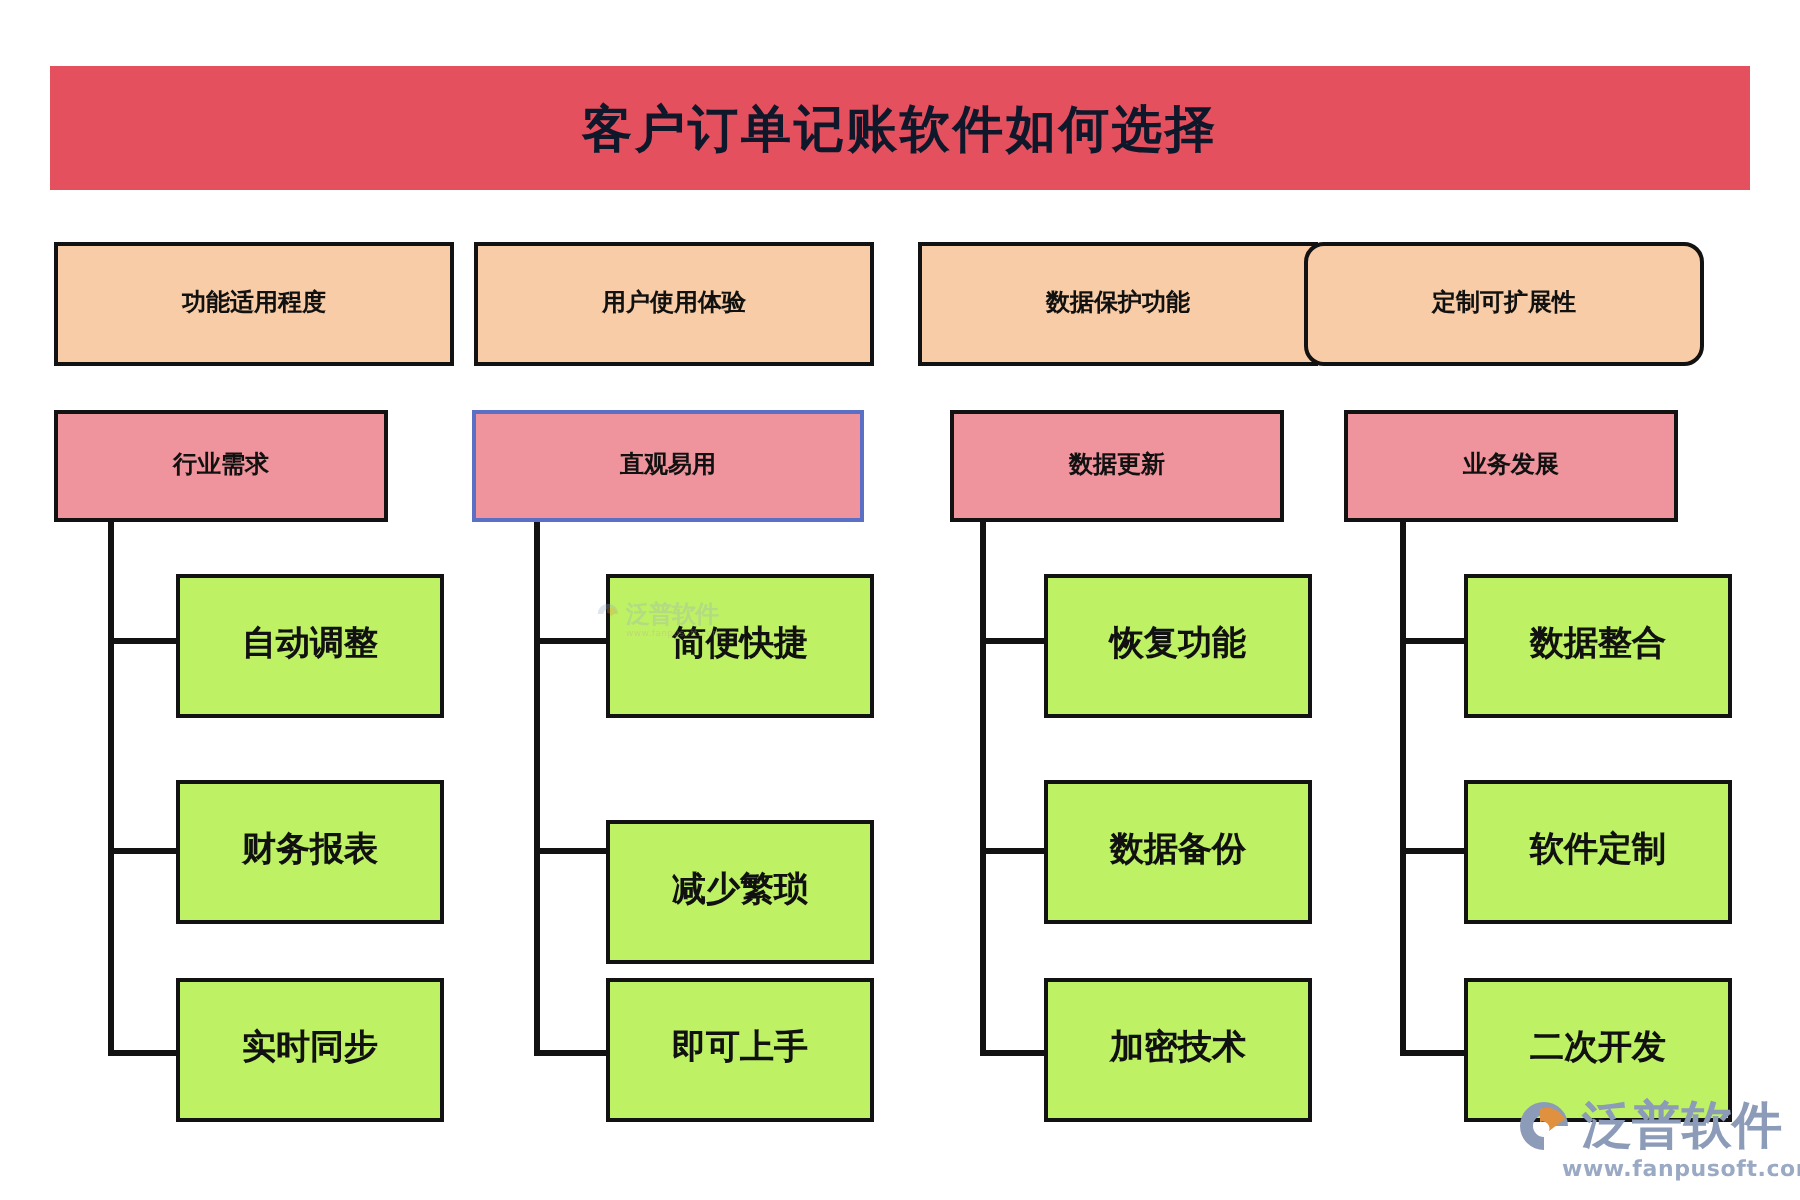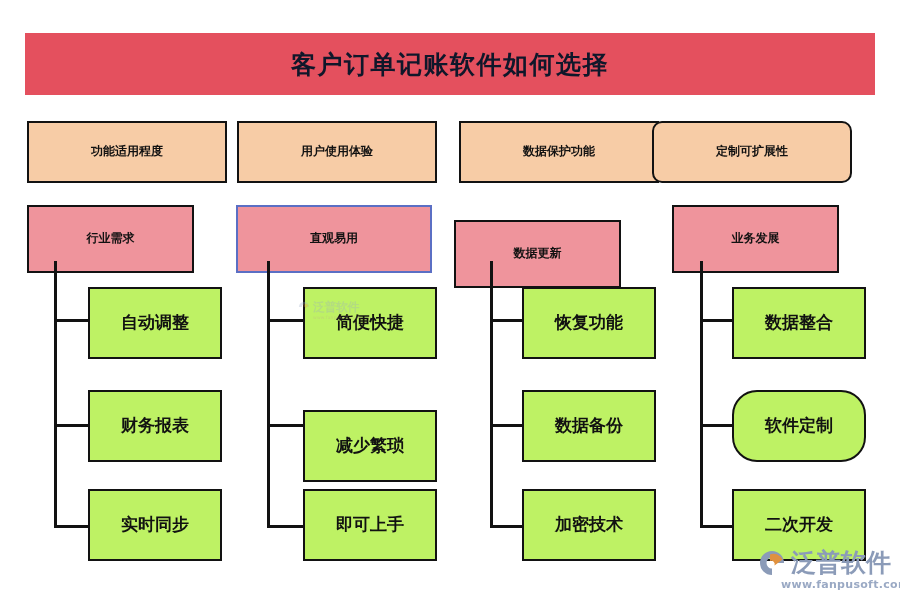--- a/index.html
+++ b/index.html
@@ -61,21 +61,21 @@
   .node.level1 {
     background: #F7CCA6;
     border: 2px solid #121212;
     width: 200px;
     height: 62px;
   }
   .node.level2 {
     background: #EF949C;
     border: 2px solid #121212;
     width: 167px;
-    height: 68px;
+    height: 56px;
   }
   .node.level2.selected {
     border: 2px solid #5B6FC4;
     width: 196px;
     text-align: center;
   }
   .node.leaf {
     background: #bef264;
     border: 2px solid #121212;
     width: 134px;
@@ -216,21 +216,21 @@
         <path d="M14 9 A9 9 0 0 1 25 12 L18 18 A4 4 0 0 0 14 14 Z" fill="#E0913F"></path>
       </svg>
       <span class="wm-cn">泛普软件</span>
     </div>
     <div class="wm-url">www.fanpusoft.com</div>
   </div>
 
   <div class="node level1" style="left:459px; top:121px;">
     <span class="node-label">数据保护功能</span>
   </div>
-  <div class="node level2" style="left:454px; top:205px;margin-top:15px;">
+  <div class="node level2" style="left:475px; top:205px;">
     <span class="node-label">数据更新</span>
   </div>
   <div class="conn v" style="left:490px; top:261px; height:267px;"></div>
   <div class="conn h" style="left:490px; top:319px; width:34px;"></div>
   <div class="conn h" style="left:490px; top:424px; width:34px;"></div>
   <div class="conn h" style="left:490px; top:525px; width:34px;"></div>
   <div class="node leaf" style="left:522px; top:287px;">
     <span class="node-label">恢复功能</span>
   </div>
   <div class="node leaf" style="left:522px; top:390px;text-align:center;">
@@ -246,21 +246,21 @@
   <div class="node level2" style="left:672px; top:205px;">
     <span class="node-label">业务发展</span>
   </div>
   <div class="conn v" style="left:700px; top:261px; height:267px;"></div>
   <div class="conn h" style="left:700px; top:319px; width:34px;"></div>
   <div class="conn h" style="left:700px; top:424px; width:34px;"></div>
   <div class="conn h" style="left:700px; top:525px; width:34px;"></div>
   <div class="node leaf" style="left:732px; top:287px;">
     <span class="node-label">数据整合</span>
   </div>
-  <div class="node leaf" style="left:732px; top:390px;border-radius:25px;">
+  <div class="node leaf" style="left:732px; top:390px;">
     <span class="node-label">软件定制</span>
   </div>
   <div class="node leaf" style="left:732px; top:489px;">
     <span class="node-label">二次开发</span>
   </div>
 
   <div class="brand-logo">
     <div class="brand-row">
       <svg class="mark" viewBox="0 0 30 30">
         <path d="M3 16 A12 12 0 0 1 27 16 L20.5 16 A5.5 5.5 0 0 0 9.5 16 Z" fill="#8B9BB8"></path>

